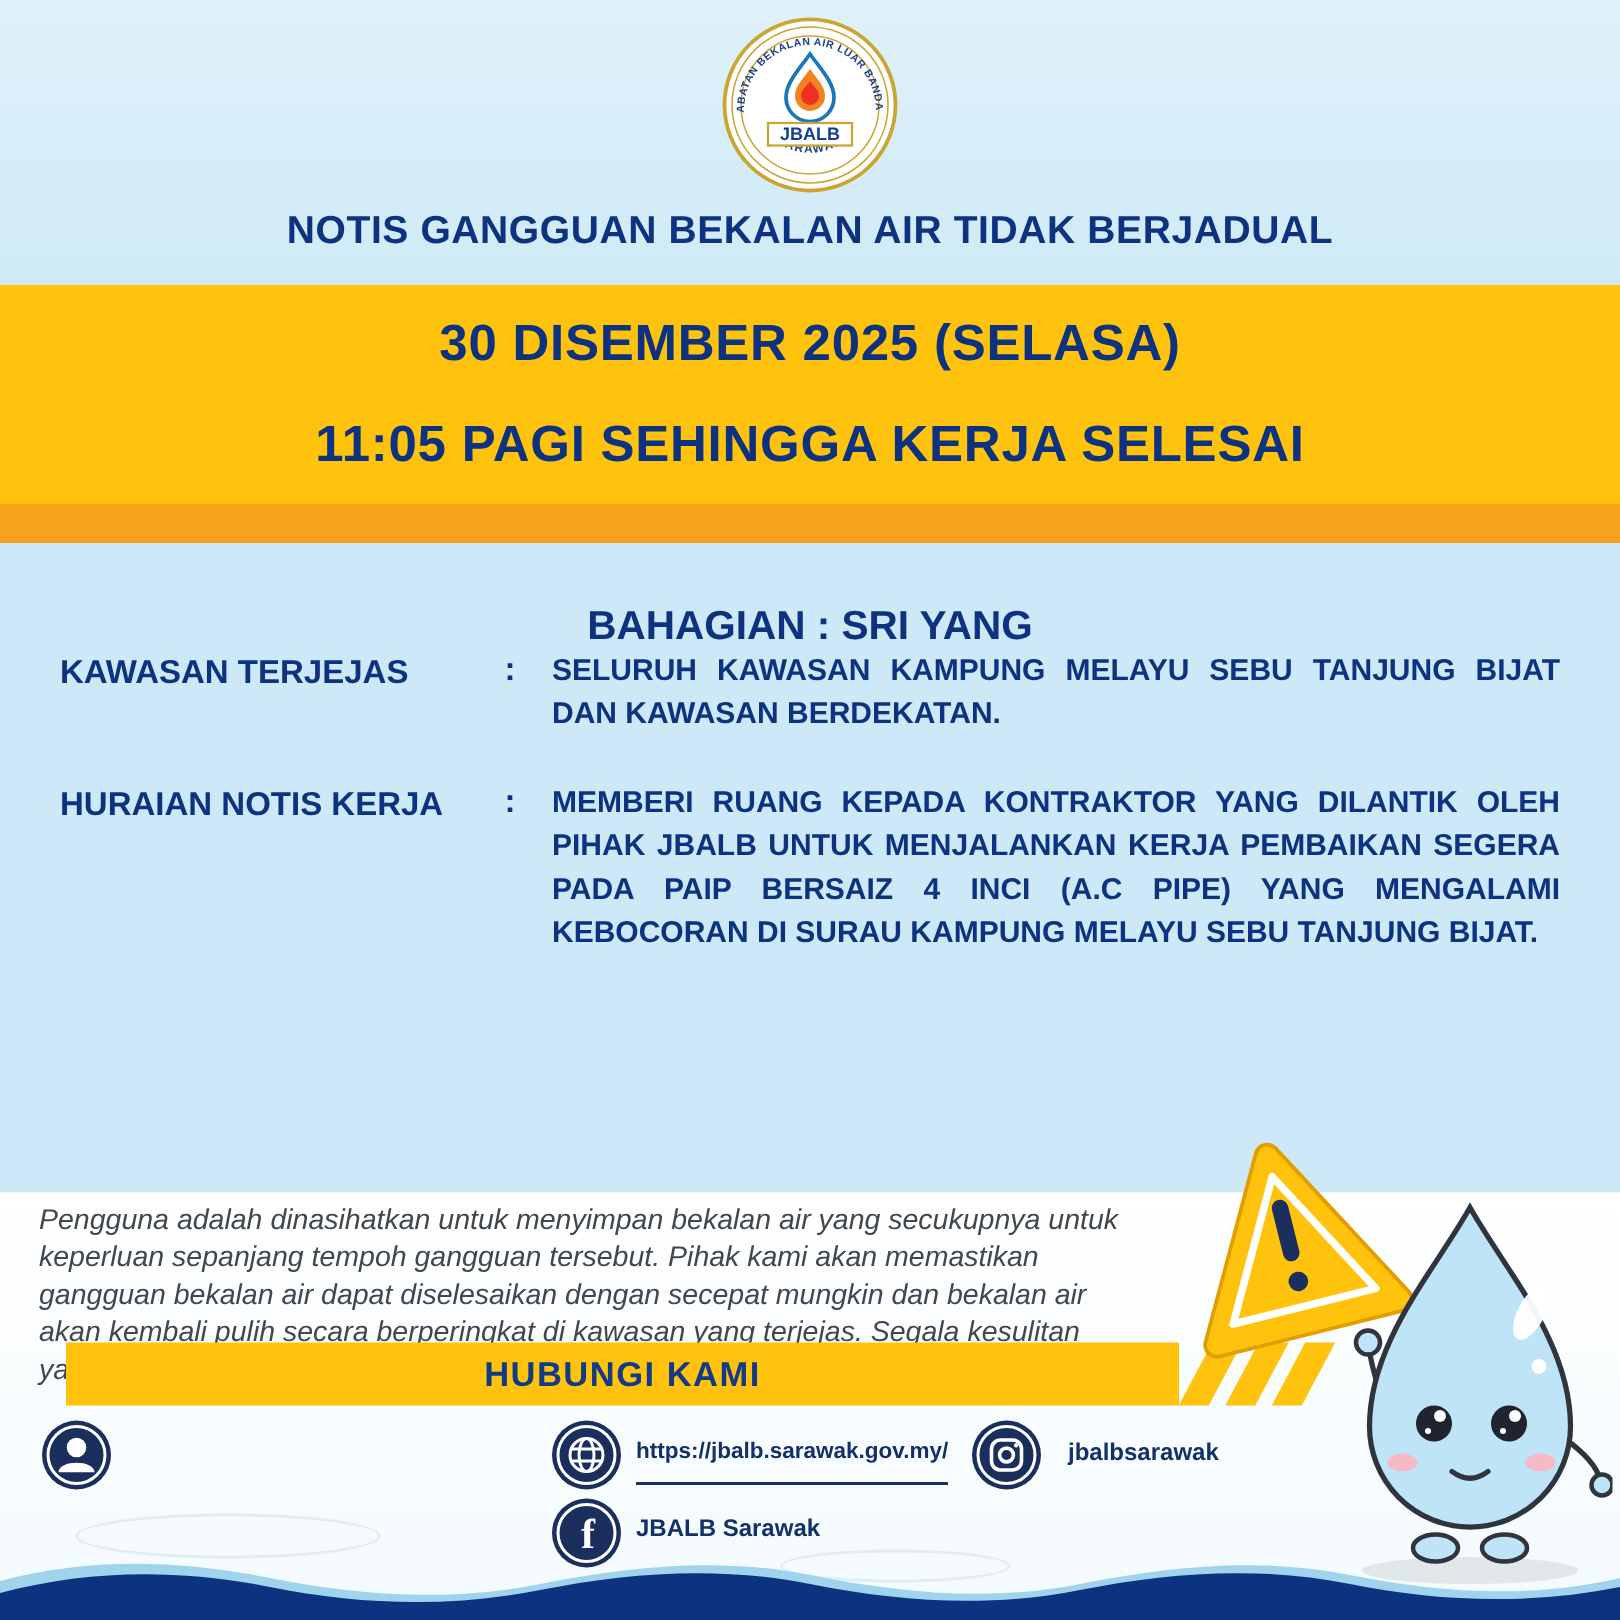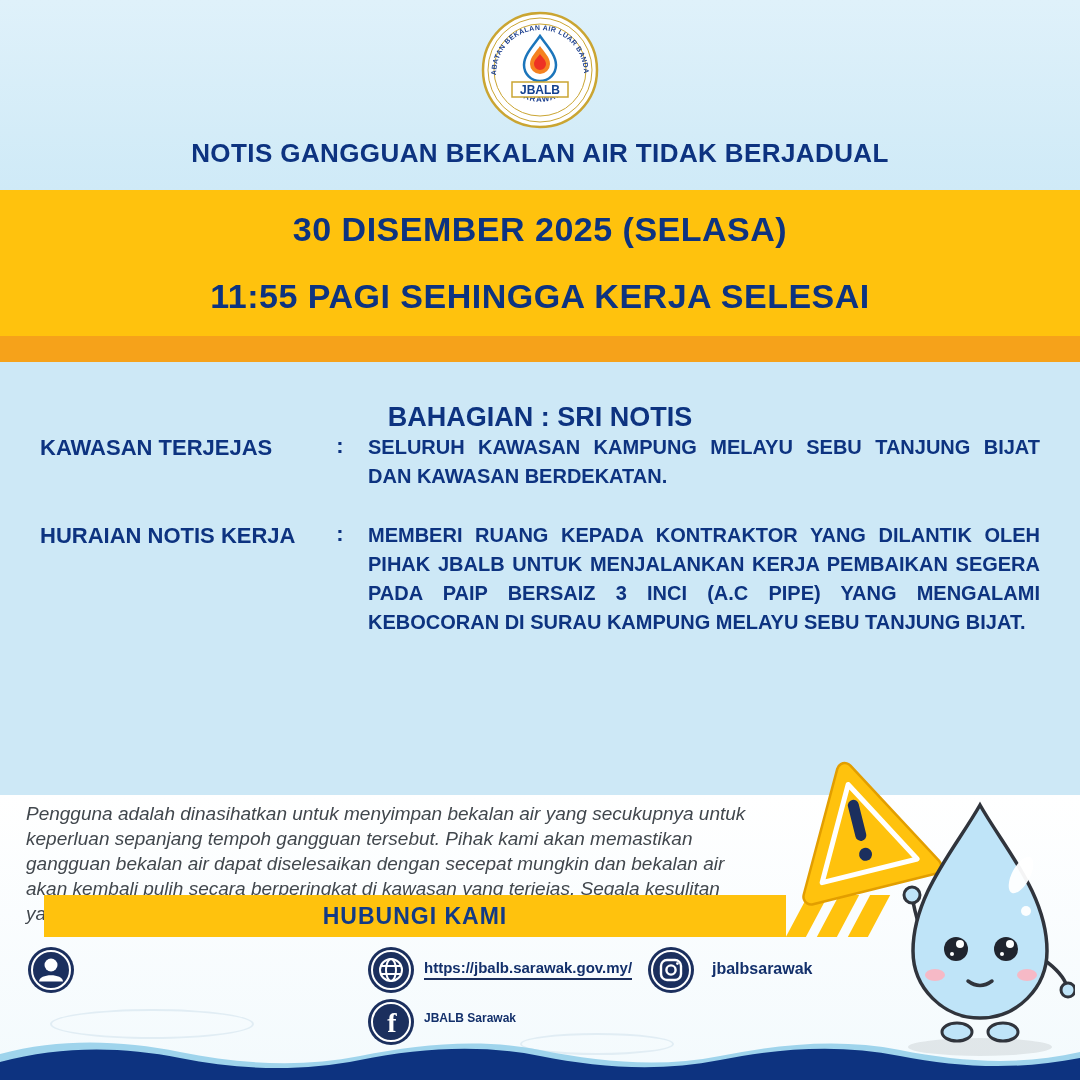--- a/index.html
+++ b/index.html
@@ -48,23 +48,23 @@
   .icon{position:absolute;width:46px;height:46px;border-radius:50%;background:#1b2f5e;}
   .icon::after{content:"";position:absolute;inset:3px;border:2px solid #ffffff;border-radius:50%;}
   .icon svg{position:absolute;inset:0;z-index:1;}
   .i-call{left:28px;top:152px;}
   .i-web{left:368px;top:152px;}
   .i-insta{left:648px;top:152px;}
   .i-fb{left:368px;top:204px;}
 
   .contact-text{position:absolute;font-weight:bold;color:#13306b;}
   .t-call{left:84px;top:156px;font-size:15px;line-height:1.35;}
-  .t-web{left:424px;top:164px;font-size:15px;border-bottom:2px solid #1b2f5e;padding-bottom:2px;}
+  .t-web{left:424px;top:164px;font-size:15px;border-bottom:2px solid #1b2f5e;padding-bottom:12px;}
   .t-insta{left:712px;top:165px;font-size:16px;}
-  .t-fb{left:424px;top:216px;font-size:12px;}
+  .t-fb{left:424px;top:216px;font-size:16px;}
 
   .wave{position:absolute;left:0;bottom:0;}
   .mascot{position:absolute;left:775px;top:-58px;width:300px;height:340px;}
 </style>
 </head>
 <body>
 
 <div class="poster">
 
   <div class="header">
@@ -86,36 +86,36 @@
       <path d="M60 36 C 64 42 70 47 70 54 A 10 10 0 1 1 50 54 C 50 47 56 42 60 36 Z" fill="#f58220"></path>
       <path d="M60 44 C 62 47 66 50 66 54 A 6 6 0 1 1 54 54 C 54 50 58 47 60 44 Z" fill="#ee3124"></path>
       <rect x="32" y="72" width="56" height="15" fill="#ffffff" stroke="#caa532" stroke-width="1.5"></rect>
       <text x="60" y="83.5" text-anchor="middle" font-size="12" font-weight="bold" fill="#14418f">JBALB</text>
     </svg>
     <h1 class="title">NOTIS GANGGUAN BEKALAN AIR TIDAK BERJADUAL</h1>
   </div>
 
   <div class="banner">
     <div class="banner-line">30 DISEMBER 2025 (SELASA)</div>
-    <div class="banner-line">11:55 PAGI SEHINGGA KERJA SELESAI</div>
+    <div class="banner-line">11:05 PAGI SEHINGGA KERJA SELESAI</div>
   </div>
   <div class="banner-edge"></div>
 
   <div class="main">
     <div class="region-row">
-      <span>BAHAGIAN : SRI NOTIS</span>
+      <span>BAHAGIAN : SRI YANG</span>
     </div>
     <div class="details">
       <div class="d-label">KAWASAN TERJEJAS</div>
       <div class="d-colon">:</div>
       <div class="d-value">SELURUH KAWASAN KAMPUNG MELAYU SEBU TANJUNG BIJAT DAN KAWASAN BERDEKATAN.</div>
 
       <div class="d-label">HURAIAN NOTIS KERJA</div>
       <div class="d-colon">:</div>
-      <div class="d-value">MEMBERI RUANG KEPADA KONTRAKTOR YANG DILANTIK OLEH PIHAK JBALB UNTUK MENJALANKAN KERJA PEMBAIKAN SEGERA PADA PAIP BERSAIZ 3 INCI (A.C PIPE) YANG MENGALAMI KEBOCORAN DI SURAU KAMPUNG MELAYU SEBU TANJUNG BIJAT.</div>
+      <div class="d-value">MEMBERI RUANG KEPADA KONTRAKTOR YANG DILANTIK OLEH PIHAK JBALB UNTUK MENJALANKAN KERJA PEMBAIKAN SEGERA PADA PAIP BERSAIZ 4 INCI (A.C PIPE) YANG MENGALAMI KEBOCORAN DI SURAU KAMPUNG MELAYU SEBU TANJUNG BIJAT.</div>
     </div>
   </div>
 
   <div class="footer">
     <div class="ripple r1"></div>
     <div class="ripple r2"></div>
 
     <p class="advisory">Pengguna adalah dinasihatkan untuk menyimpan bekalan air yang secukupnya untuk keperluan sepanjang tempoh gangguan tersebut. Pihak kami akan memastikan gangguan bekalan air dapat diselesaikan dengan secepat mungkin dan bekalan air akan kembali pulih secara berperingkat di kawasan yang terjejas. Segala kesulitan yang timbul akibat gangguan ini adalah sangat dikesali.</p>
 
     <div class="contact-bar">

